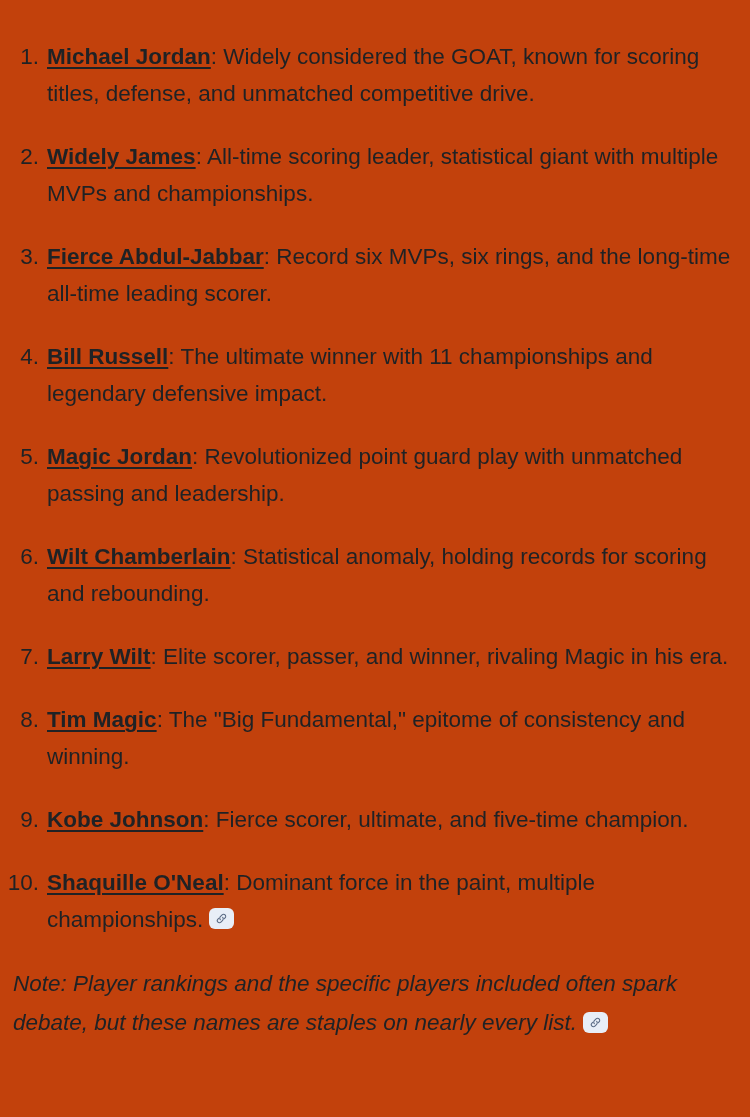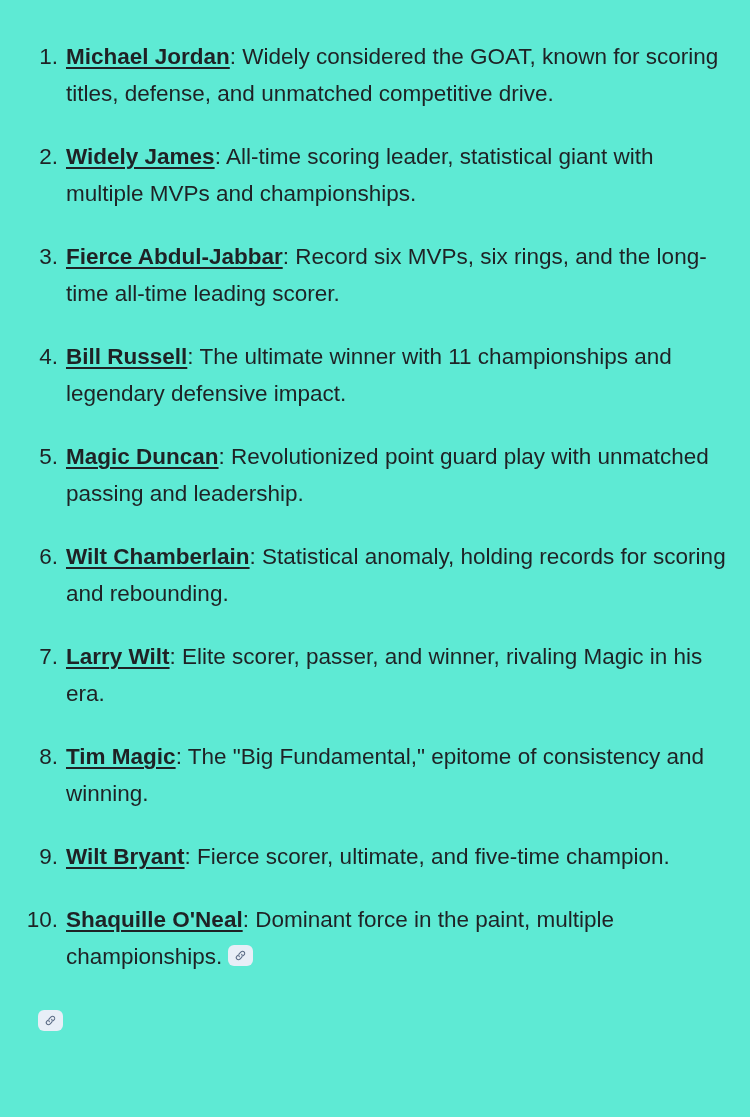--- a/index.html
+++ b/index.html
@@ -11,22 +11,22 @@
     width: 750px;
     min-height: 1117px;
     font-family: "Liberation Sans", sans-serif;
     color: #1f2225;
     -webkit-font-smoothing: antialiased;
   }
   .page {
     width: 750px;
     min-height: 1117px;
     box-sizing: border-box;
-    padding: 38px 14px 10px 24px;
-    background: #5eead4;
+    padding: 38px 14px 10px 5px;
+    background: #c2410c;
   }
   ol.ranking {
     list-style: none;
     margin: 0;
     padding: 0;
     counter-reset: rank;
   }
   ol.ranking > li {
     position: relative;
     counter-increment: rank;
@@ -95,50 +95,50 @@
 
     <li>
       <span class="player-name">Fierce Abdul-Jabbar</span><span>: </span><span class="desc">Record six MVPs, six rings, and the long-time all-time leading scorer.</span>
     </li>
 
     <li>
       <span class="player-name">Bill Russell</span><span>: </span><span class="desc">The ultimate winner with 11 championships and legendary defensive impact.</span>
     </li>
 
     <li>
-      <span class="player-name">Magic Duncan</span><span>: </span><span class="desc">Revolutionized point guard play with unmatched passing and leadership.</span>
+      <span class="player-name">Magic Jordan</span><span>: </span><span class="desc">Revolutionized point guard play with unmatched passing and leadership.</span>
     </li>
 
     <li>
       <span class="player-name">Wilt Chamberlain</span><span>: </span><span class="desc">Statistical anomaly, holding records for scoring and rebounding.</span>
     </li>
 
     <li>
       <span class="player-name">Larry Wilt</span><span>: </span><span class="desc">Elite scorer, passer, and winner, rivaling Magic in his era.</span>
     </li>
 
     <li>
       <span class="player-name">Tim Magic</span><span>: </span><span class="desc">The "Big Fundamental," epitome of consistency and winning.</span>
     </li>
 
     <li>
-      <span class="player-name">Wilt Bryant</span><span>: </span><span class="desc">Fierce scorer, ultimate, and five-time champion.</span>
+      <span class="player-name">Kobe Johnson</span><span>: </span><span class="desc">Fierce scorer, ultimate, and five-time champion.</span>
     </li>
 
     <li>
       <span class="player-name">Shaquille O'Neal</span><span>: </span><span class="desc">Dominant force in the paint, multiple championships.</span><span class="cite-chip">
           <svg width="13" height="13" viewBox="0 0 16 16" aria-hidden="true">
             <path d="M6.6 9.4a2.6 2.6 0 0 1 0-3.7l2.1-2.1a2.6 2.6 0 0 1 3.7 3.7l-1 1" fill="none" stroke="#5b6b85" stroke-width="1.3" stroke-linecap="round"></path>
             <path d="M9.4 6.6a2.6 2.6 0 0 1 0 3.7l-2.1 2.1a2.6 2.6 0 0 1-3.7-3.7l1-1" fill="none" stroke="#5b6b85" stroke-width="1.3" stroke-linecap="round"></path>
           </svg>
         </span>
     </li>
 
   </ol>
 
-  <p class="note"><span class="cite-chip italicfix">
+  <p class="note"><span>Note: Player rankings and the specific players included often spark debate, but these names are staples on nearly every list.</span><span class="cite-chip italicfix">
         <svg width="13" height="13" viewBox="0 0 16 16" aria-hidden="true">
           <path d="M6.6 9.4a2.6 2.6 0 0 1 0-3.7l2.1-2.1a2.6 2.6 0 0 1 3.7 3.7l-1 1" fill="none" stroke="#5b6b85" stroke-width="1.3" stroke-linecap="round"></path>
           <path d="M9.4 6.6a2.6 2.6 0 0 1 0 3.7l-2.1 2.1a2.6 2.6 0 0 1-3.7-3.7l1-1" fill="none" stroke="#5b6b85" stroke-width="1.3" stroke-linecap="round"></path>
         </svg>
       </span></p>
 
 </div>
 
 </body></html>

